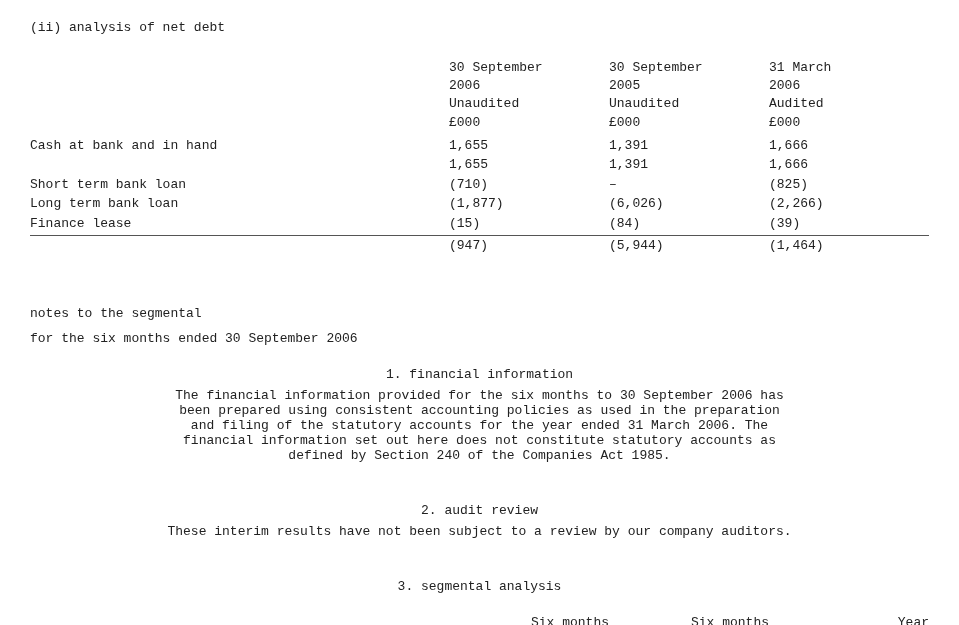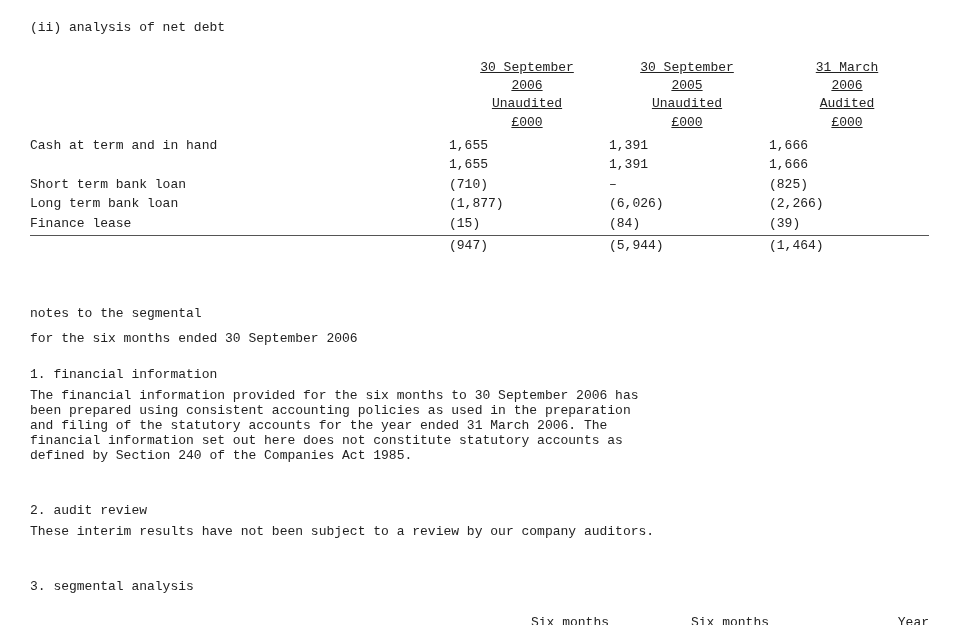--- a/index.html
+++ b/index.html
@@ -25,23 +25,22 @@
       margin-bottom: 18px;
     }
     .col-headers {
       display: grid;
       grid-template-columns: 1fr 160px 160px 160px;
       text-align: right;
       line-height: 1.4;
       margin-bottom: 4px;
     }
     .col-headers .col-label {
-      text-align: center;
+      text-align: left;
       padding-right: 4px;
-      text-decoration: underline;
     }
     .col-headers .col-label-empty {
       text-align: left;
     }
     .data-row {
       display: grid;
       grid-template-columns: 1fr 160px 160px 160px;
       line-height: 1.5;
     }
     .data-row .row-label {
@@ -57,20 +56,21 @@
     .notes-section {
       margin-top: 10px;
       margin-bottom: 18px;
     }
     .notes-section p {
       line-height: 1.6;
       margin-bottom: 4px;
     }
     .sub-section {
       margin-bottom: 20px;
+      text-align: center;
     }
     .sub-section-title {
       margin-bottom: 6px;
     }
     .bottom-col-headers {
       display: grid;
       grid-template-columns: 1fr 160px 160px 160px;
       text-align: right;
       line-height: 1.4;
     }
@@ -98,21 +98,21 @@
     <div>31 March</div>
     <div>2006</div>
     <div>Audited</div>
     <div>£000</div>
   </div>
 </div>
 
 <div class="table-section">
 
   <div class="data-row">
-    <div class="row-label">Cash at term and in hand</div>
+    <div class="row-label">Cash at bank and in hand</div>
     <div class="row-val">1,655</div>
     <div class="row-val">1,391</div>
     <div class="row-val">1,666</div>
   </div>
 
   <div class="data-row">
     <div class="row-label"></div>
     <div class="row-val">1,655</div>
     <div class="row-val">1,391</div>
     <div class="row-val">1,666</div>

